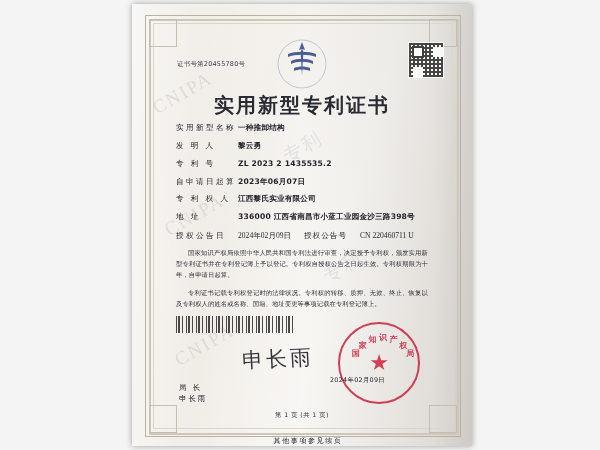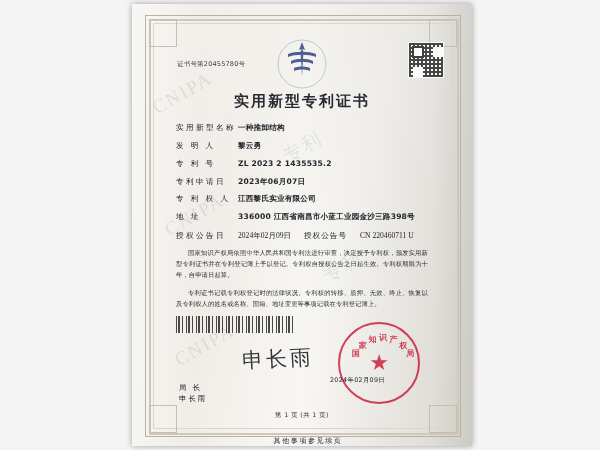--- a/index.html
+++ b/index.html
@@ -119,21 +119,21 @@
     top: 34px;
     transform: translateX(-50%);
     width: 54px; height: 52px;
   }
   
   .title {
     position: absolute;
     left: 0; right: 0;
     top: 88px;
     text-align: center;
-    font-size: 15px;
+    font-size: 20px;
     font-weight: bold;
     color: #2a2a33;
     letter-spacing: 2px;
     font-family: "DejaVu Sans", sans-serif;
   }
 
   
   .fields {
     position: absolute;
     left: 44px;
@@ -340,21 +340,21 @@
       </div>
       <div class="row">
         <div class="lbl">发 明 人</div>
         <div class="val">黎云勇</div>
       </div>
       <div class="row">
         <div class="lbl">专 利 号</div>
         <div class="val">ZL 2023 2 1435535.2</div>
       </div>
       <div class="row">
-        <div class="lbl">专利申请日</div>
+        <div class="lbl">自申请日起算</div>
         <div class="val">2023年06月07日</div>
       </div>
       <div class="row">
         <div class="lbl">专 利 权 人</div>
         <div class="val">江西黎氏实业有限公司</div>
       </div>
       <div class="row">
         <div class="lbl">地 址</div>
         <div class="val">336000 江西省南昌市小蓝工业园金沙三路398号</div>
       </div>

